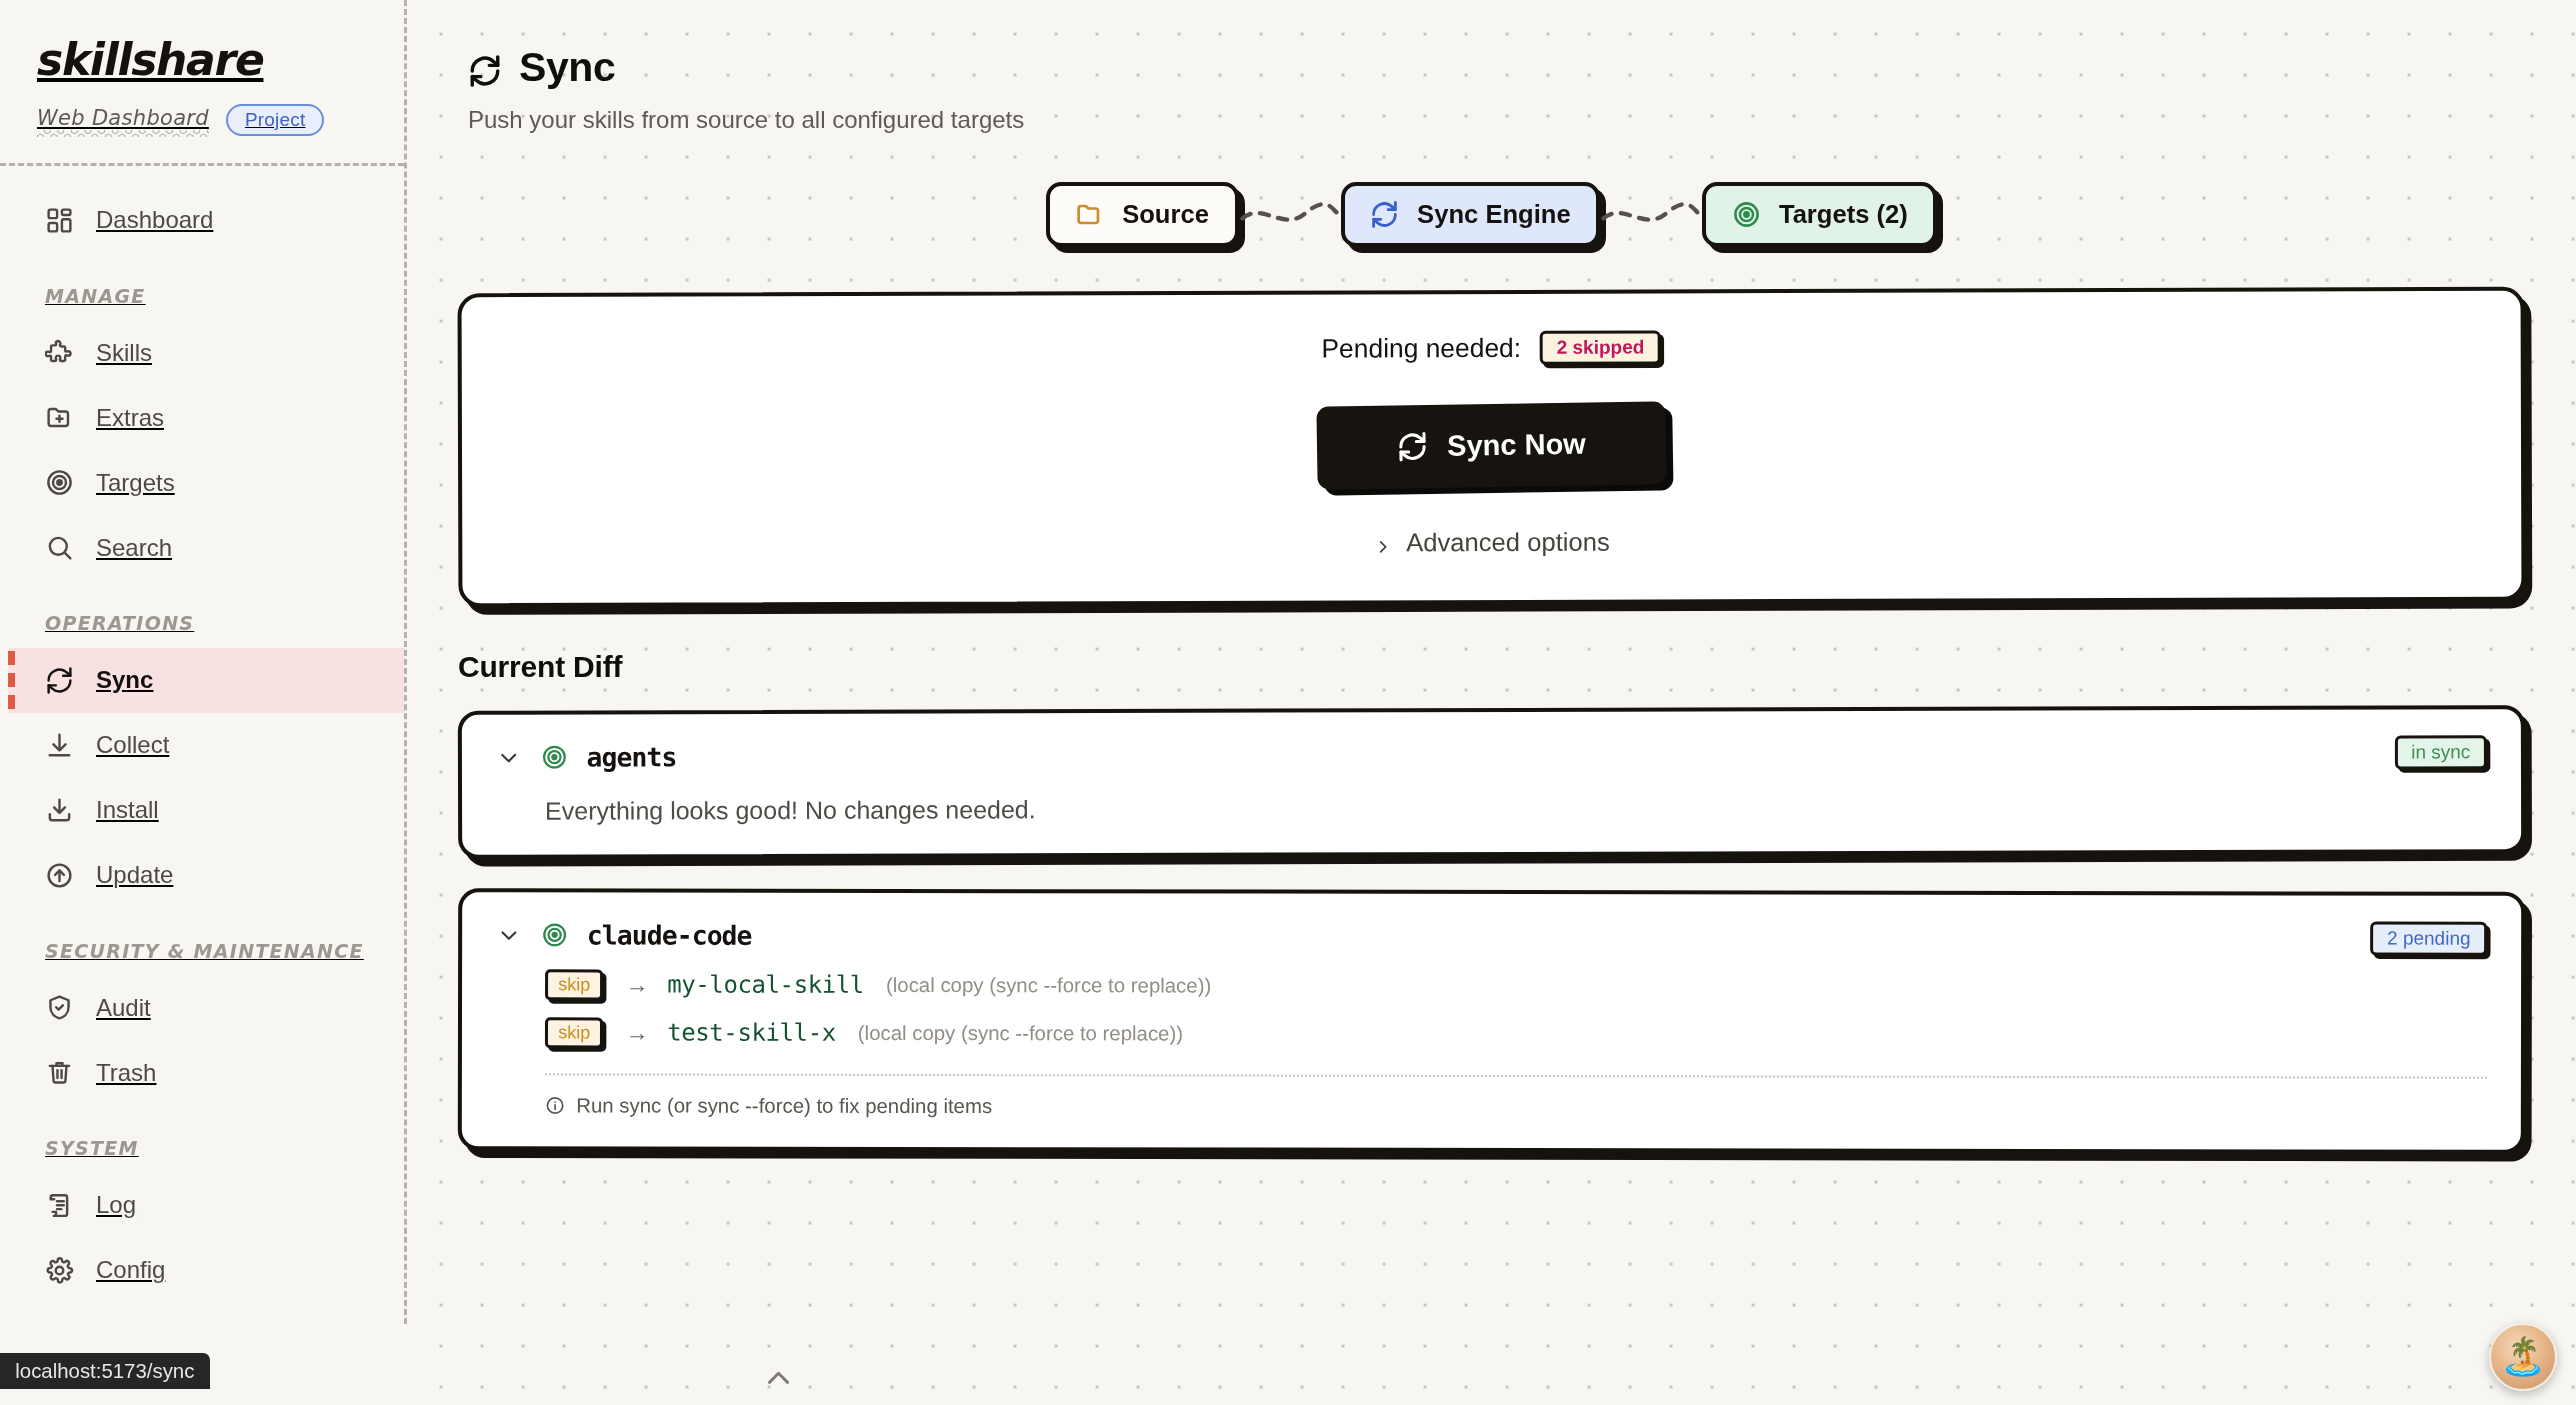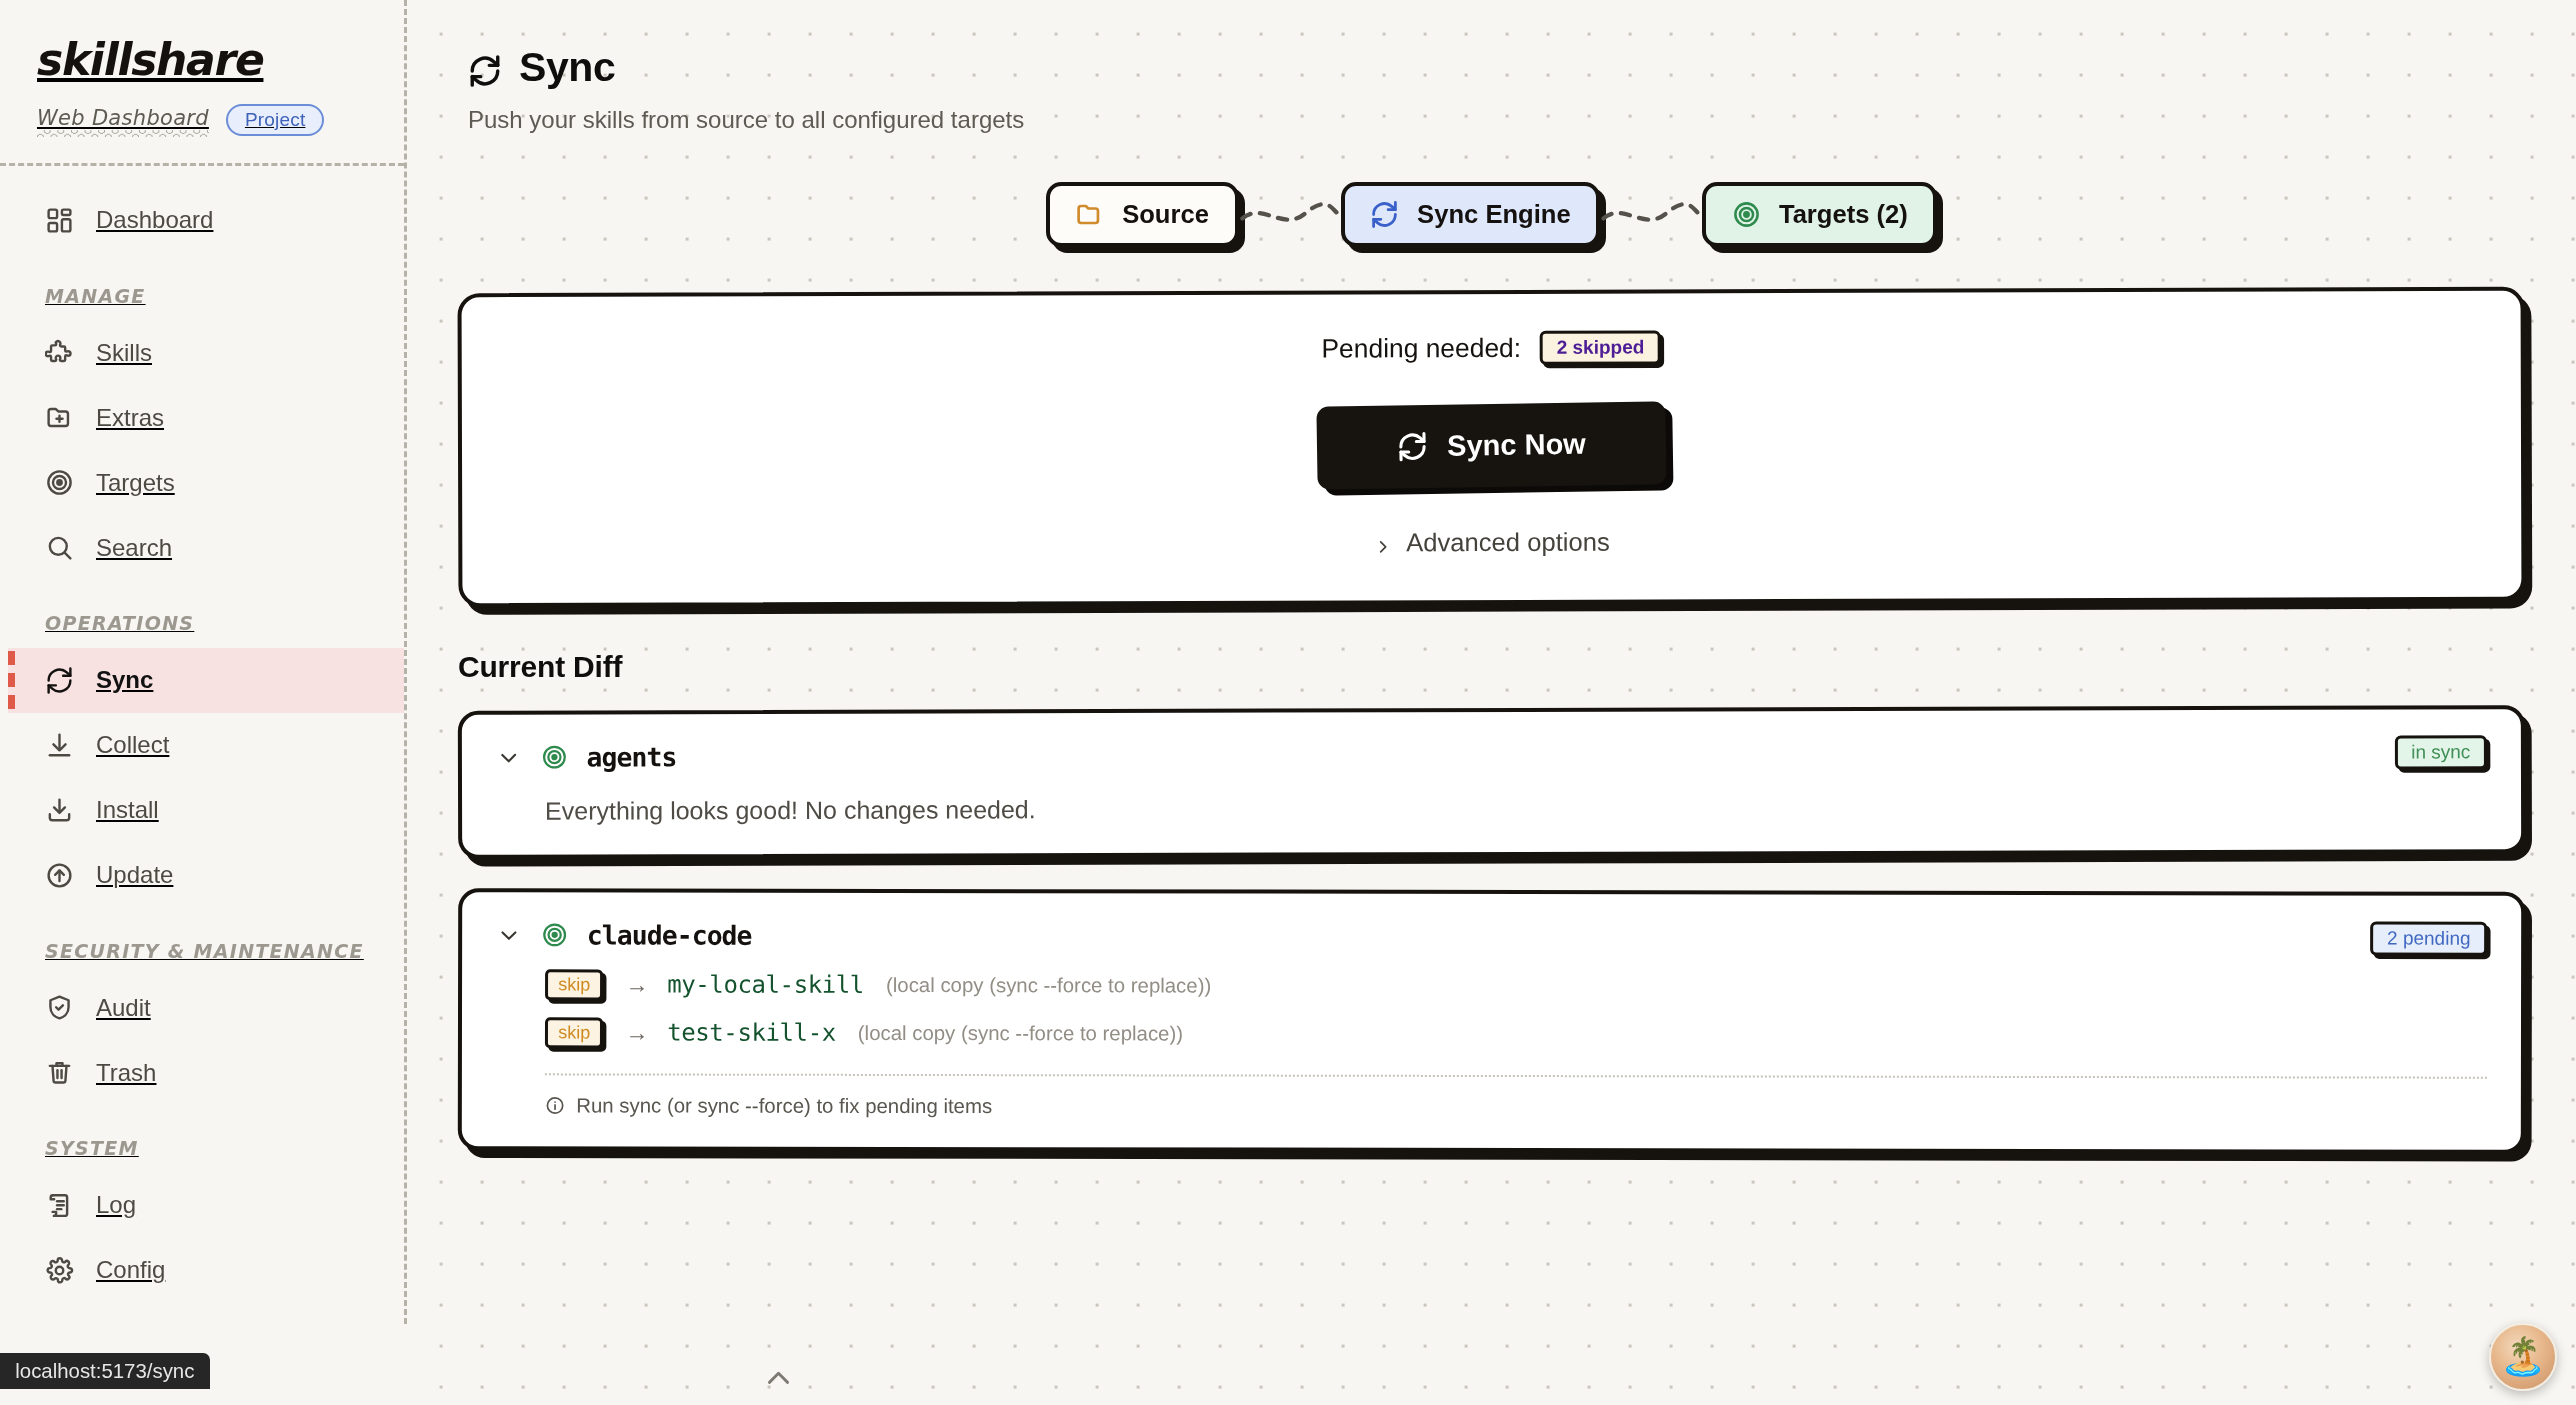--- a/index.html
+++ b/index.html
@@ -224,21 +224,21 @@
     align-items: center;
     justify-content: center;
     height: 34px;
     padding: 0 13.6px;
     border: 3px solid #16130f;
     border-radius: 6px;
     box-shadow: 3.4px 3.4px 0 #16130f;
     font-size: 19px;
     font-weight: 700;
   }
-  .badge.skipped { background: #fbf2e0; color: #4c1d95; }
+  .badge.skipped { background: #fbf2e0; color: #be185d; }
   .badge.insync  { background: #e3f4e8; color: #3f8f56; font-weight: 400; }
   .badge.pending { background: #e7eefb; color: #4169c2; font-weight: 400; }
 
   .sync-now-btn {
     display: flex;
     align-items: center;
     justify-content: center;
     gap: 19px;
     width: 349px;
     height: 83px;

